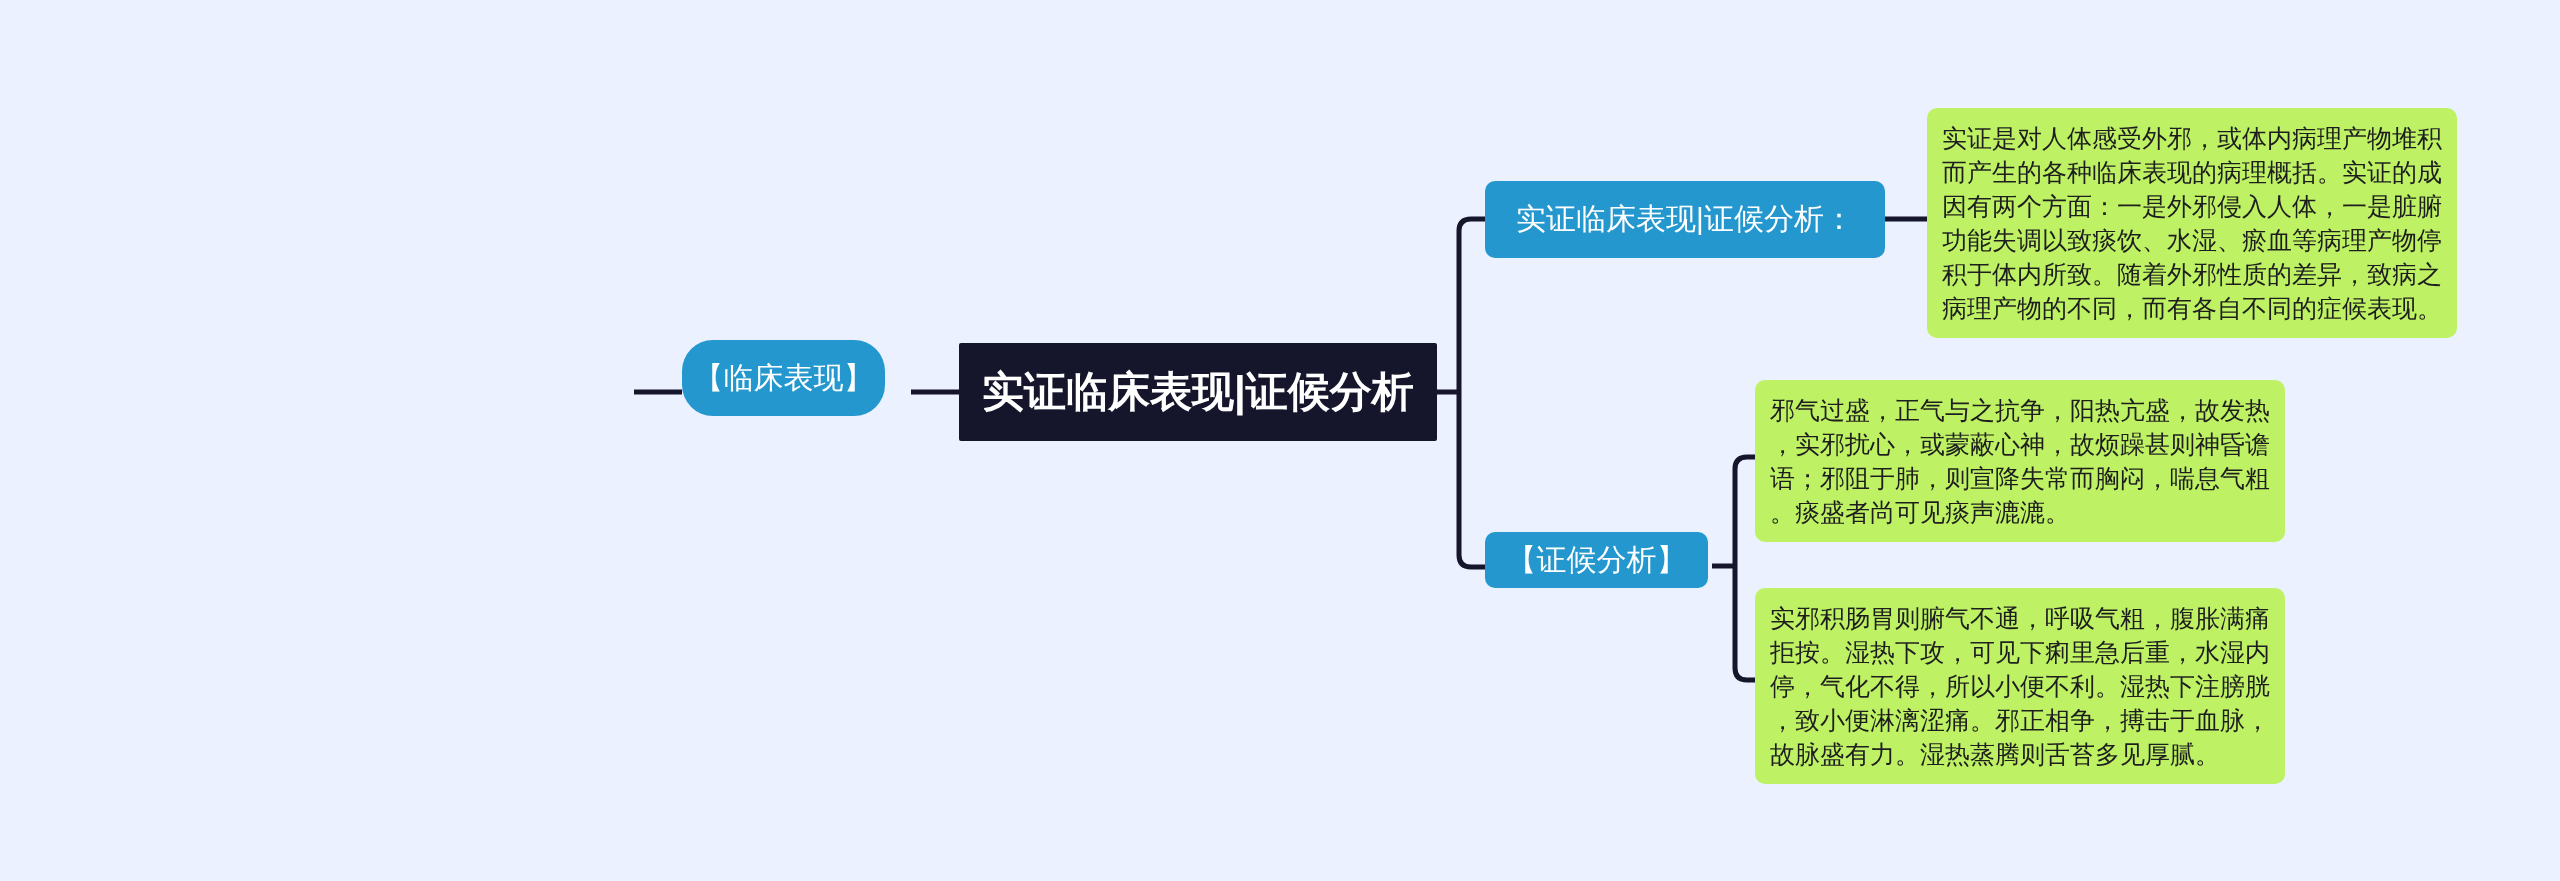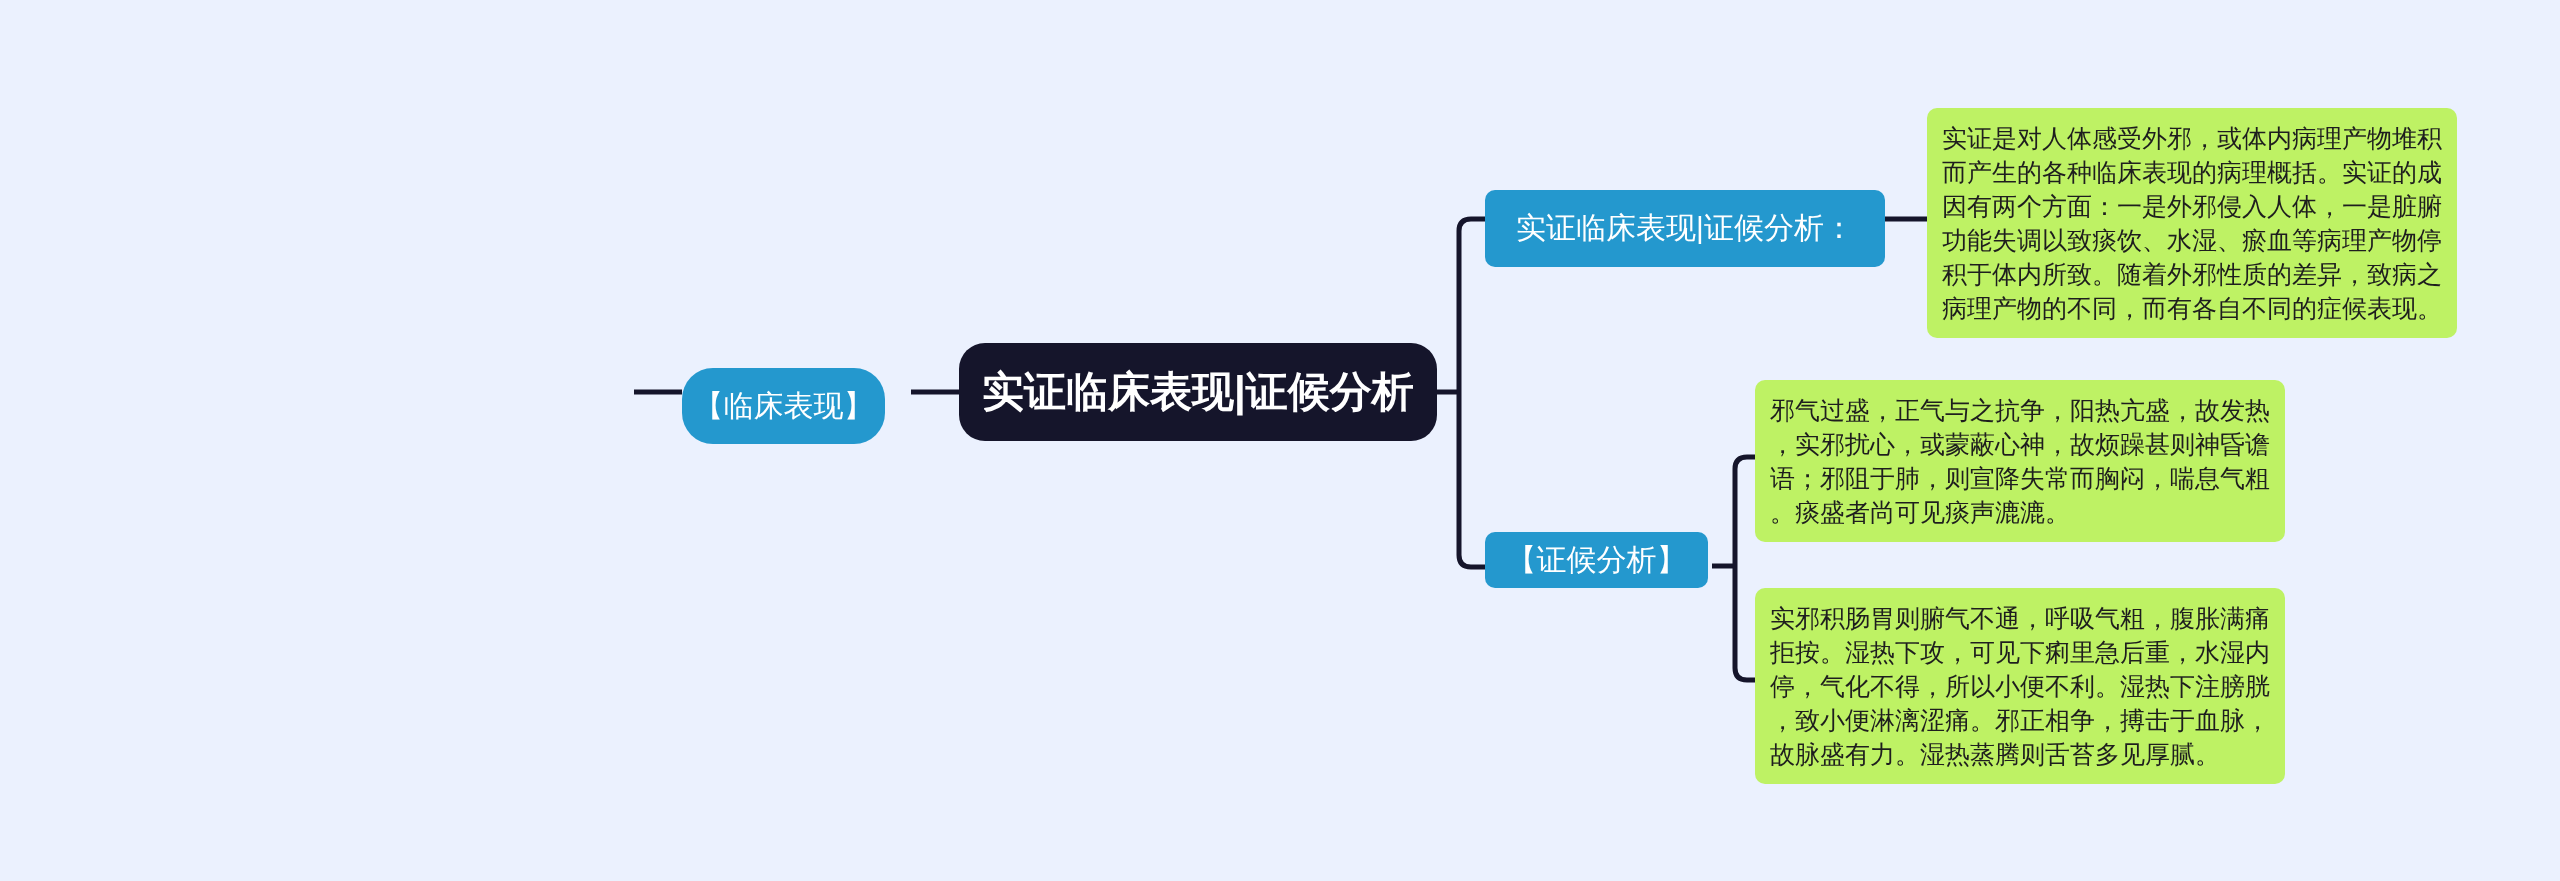--- a/index.html
+++ b/index.html
@@ -45,31 +45,31 @@
     color: #FFFFFF;
     font-size: 30px;
     white-space: nowrap;
   }
   .root-node {
     position: absolute;
     display: flex;
     align-items: center;
     justify-content: center;
     background: #15152B;
-    border-radius: 26px;
+    border-radius: 2px;
     color: #FFFFFF;
     font-size: 42px;
     font-weight: bold;
     white-space: nowrap;
   }
   
   #left-note       { left: 103px;  top: 301px; }
-  #clinical-label  { left: 682px;  top: 368px; width: 203px; height: 76px; border-radius: 31px; }
+  #clinical-label  { left: 682px;  top: 340px; width: 203px; height: 76px; border-radius: 31px; }
   #root-title      { left: 959px;  top: 343px; width: 478px; height: 98px; }
-  #overview-label  { left: 1485px; top: 190px; width: 400px; height: 77px; }
+  #overview-label  { left: 1485px; top: 181px; width: 400px; height: 77px; }
   #overview-note   { left: 1927px; top: 108px; }
   #analysis-label  { left: 1485px; top: 532px; width: 223px; height: 56px; }
   #analysis-note-1 { left: 1755px; top: 380px; }
   #analysis-note-2 { left: 1755px; top: 588px; }
 </style>
 </head>
 <body>
 
 <div id="canvas">
 

